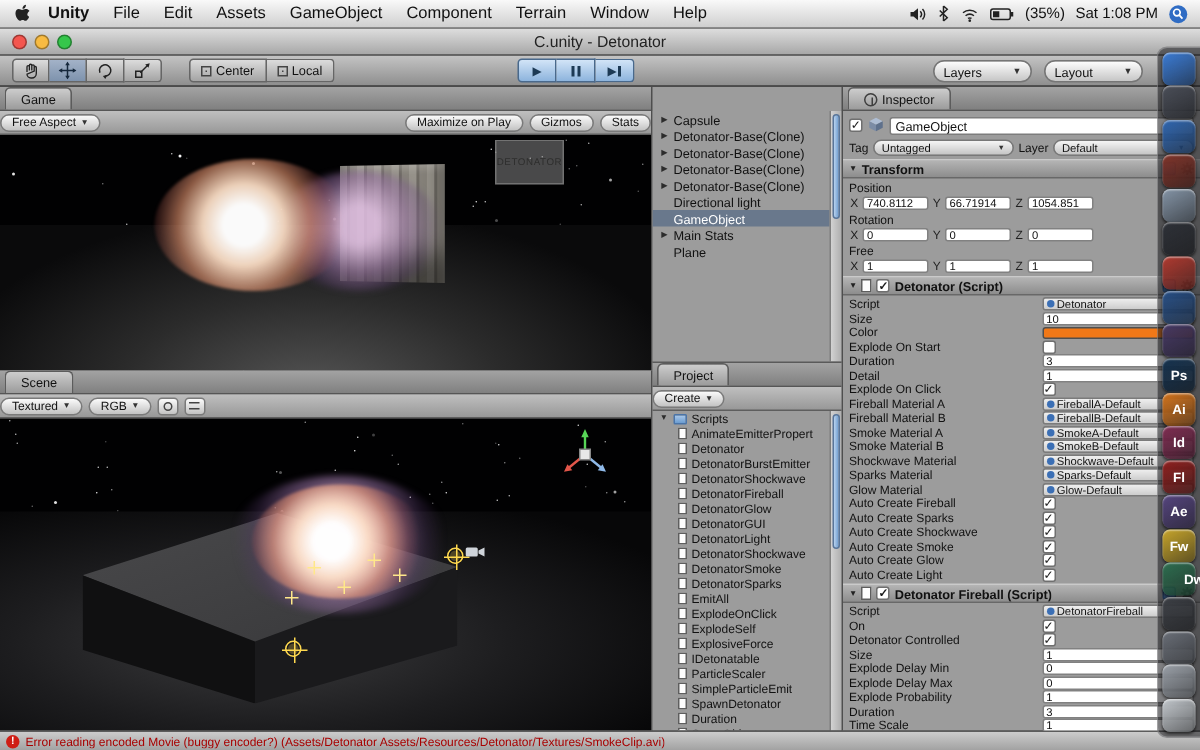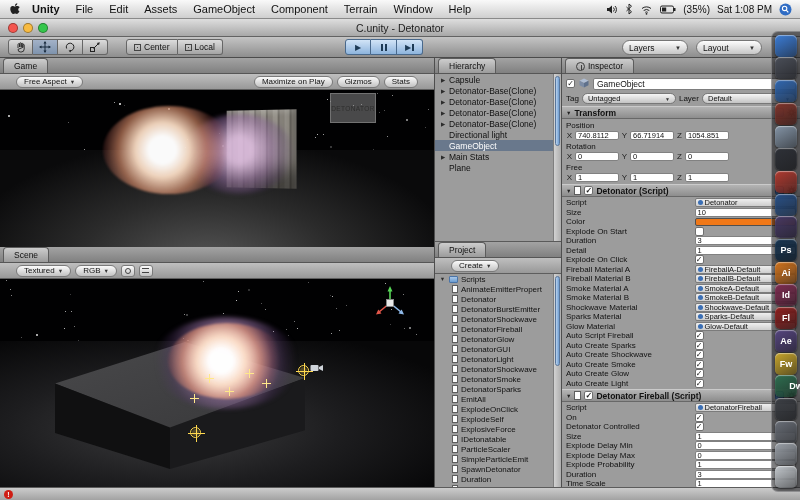--- a/index.html
+++ b/index.html
@@ -52,21 +52,21 @@
 .panel{position:absolute;overflow:hidden}
 #game-panel{left:0;top:0;width:435px;height:189px;border-right:1px solid #4e4e4e}
 #scene-panel{left:0;top:189px;width:435px;bottom:0;border-right:1px solid #4e4e4e}
 #mid{position:absolute;left:435px;top:0;width:127px;bottom:0;border-right:1px solid #4e4e4e}
 #hierarchy-panel{left:0;top:0;right:0;height:183px}
 #project-panel{left:0;top:183px;right:0;bottom:0;border-top:1px solid #5a5a5a}
 #inspector{left:562px;top:0;right:0;bottom:0}
 
 .tabbar{height:16px;background:linear-gradient(#a3a3a3,#808080);border-bottom:1px solid #565656;display:flex;align-items:flex-end;padding:0 3px}
 .tab{height:15px;display:flex;align-items:center;gap:3px;padding:0 10px;background:linear-gradient(#cdcdcd,#9b9b9b);border:1px solid #5c5c5c;border-bottom:none;border-radius:4px 4px 0 0;font-size:8.5px;color:#111;white-space:nowrap}
-.ctrlbar{height:16px;background:linear-gradient(#bfbfbf,#989898);border-bottom:1px solid #5e5e5e;display:flex;align-items:center;padding:0 16px;gap:4px}
+.ctrlbar{height:16px;background:linear-gradient(#bfbfbf,#989898);border-bottom:1px solid #5e5e5e;display:flex;align-items:center;padding:0 0;gap:4px}
 .mini{height:12px;display:inline-flex;align-items:center;gap:3px;padding:0 7px;background:linear-gradient(#fbfbfb,#c2c2c2);border:1px solid #7a7a7a;border-radius:7px;font-size:8px;white-space:nowrap}
 .mini .arr{font-size:5.5px;color:#333}
 .sq{width:14px;padding:0;justify-content:center;border-radius:3px}
 .dotglyph{width:6px;height:6px;border-radius:50%;border:1px solid #444}
 .slidglyph{width:7px;height:5px;border-top:1px solid #444;border-bottom:1px solid #444}
 .spacer{flex:1}
 
 .viewport{position:absolute;left:0;right:0;bottom:0;top:32px;background:#010102;overflow:hidden}
 .starfield{position:absolute;left:0;top:0;right:0;bottom:0}
 .star{position:absolute;background:#fff;border-radius:50%}
@@ -600,25 +600,20 @@
             <polygon points="4,29.5 9.5,28.5 6.3,24.5" fill="#e2564a"></polygon>
             <line x1="18" y1="18" x2="29" y2="27" stroke="#8fb9e8" stroke-width="1.6"></line>
             <polygon points="32,29.5 26.5,28.5 29.7,24.5" fill="#8fb9e8"></polygon>
             <rect x="14.5" y="14.5" width="7" height="7" fill="#e8e8e8" stroke="#888"></rect>
           </svg></span>
     </div>
   </div>
 
   <div id="mid">
     <div class="panel" id="hierarchy-panel">
-      <div class="tabbar">
-        <span class="tab">
-            <span>Hierarchy</span>
-          </span>
-      </div>
       <div id="hierarchy-list">
           <div class="hrow">
             <span class="tri">▶</span>
             <span class="hlabel">Capsule</span>
           </div>
           <div class="hrow">
             <span class="tri">▶</span>
             <span class="hlabel">Detonator-Base(Clone)</span>
           </div>
           <div class="hrow">
@@ -944,21 +939,21 @@
             </span>
           </div>
           <div class="irow prop-row">
             <span class="plabel">Glow Material</span>
             <span class="objfield">
               <span class="objdot"></span>
               <span class="objtext">Glow-Default</span>
             </span>
           </div>
           <div class="irow prop-row">
-            <span class="plabel">Auto Script Fireball</span>
+            <span class="plabel">Auto Create Fireball</span>
             <span class="cb">✓</span>
           </div>
           <div class="irow prop-row">
             <span class="plabel">Auto Create Sparks</span>
             <span class="cb">✓</span>
           </div>
           <div class="irow prop-row">
             <span class="plabel">Auto Create Shockwave</span>
             <span class="cb">✓</span>
           </div>
@@ -1038,20 +1033,21 @@
             <span class="plabel">Time Scale</span>
             <span class="vfield">1</span>
           </div>
         </div>
     </div>
   </div>
 </div>
 
 <div id="statusbar">
   <span class="err-icon">!</span>
+  <span class="err-text">Error reading encoded Movie (buggy encoder?) (Assets/Detonator Assets/Resources/Detonator/Textures/SmokeClip.avi)</span>
 </div>
 
 <div id="dock">
     <div class="dock-icon" style="background: linear-gradient(150deg, rgb(58, 123, 213), rgba(0, 0, 0, 0.65) 160%);"></div>
     <div class="dock-icon" style="background: linear-gradient(150deg, rgb(74, 78, 88), rgba(0, 0, 0, 0.65) 160%);"></div>
     <div class="dock-icon" style="background: linear-gradient(150deg, rgb(47, 102, 176), rgba(0, 0, 0, 0.65) 160%);"></div>
     <div class="dock-icon" style="background: linear-gradient(150deg, rgb(128, 52, 42), rgba(0, 0, 0, 0.65) 160%);"></div>
     <div class="dock-icon" style="background: linear-gradient(150deg, rgb(132, 148, 166), rgba(0, 0, 0, 0.65) 160%);"></div>
     <div class="dock-icon" style="background: linear-gradient(150deg, rgb(46, 49, 56), rgba(0, 0, 0, 0.65) 160%);"></div>
     <div class="dock-icon" style="background: linear-gradient(150deg, rgb(176, 58, 48), rgba(0, 0, 0, 0.65) 160%);"></div>

